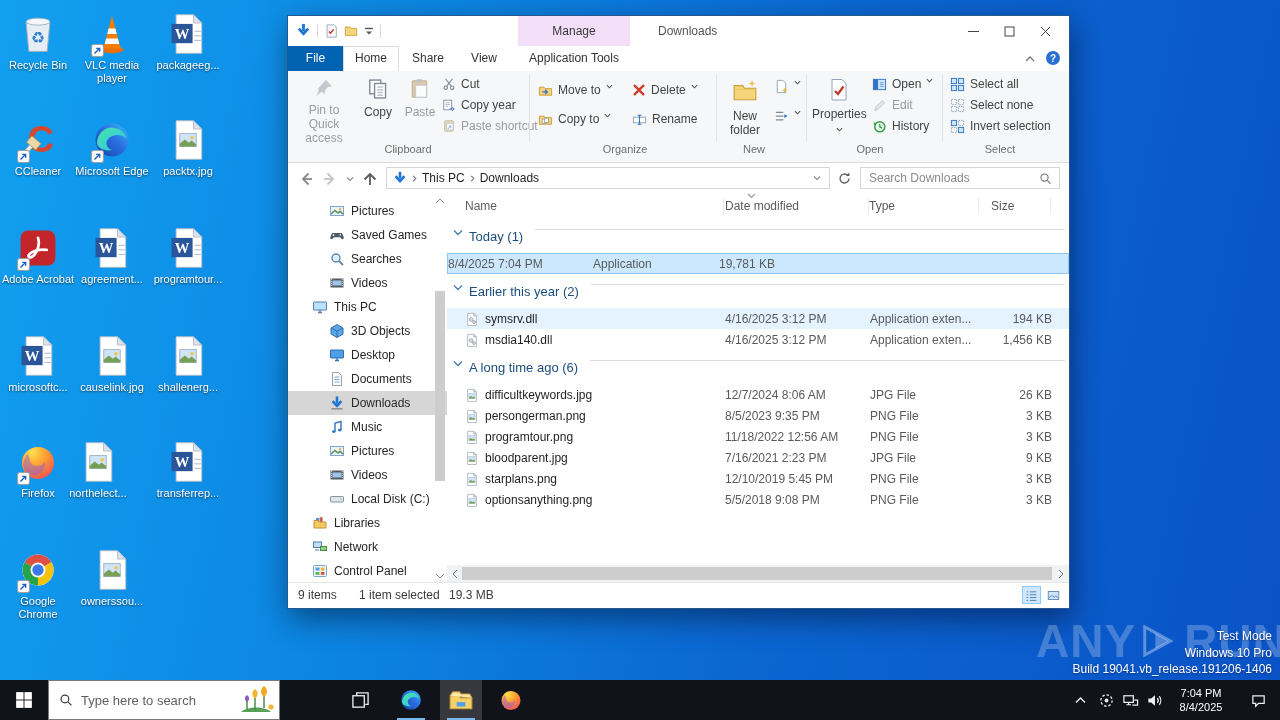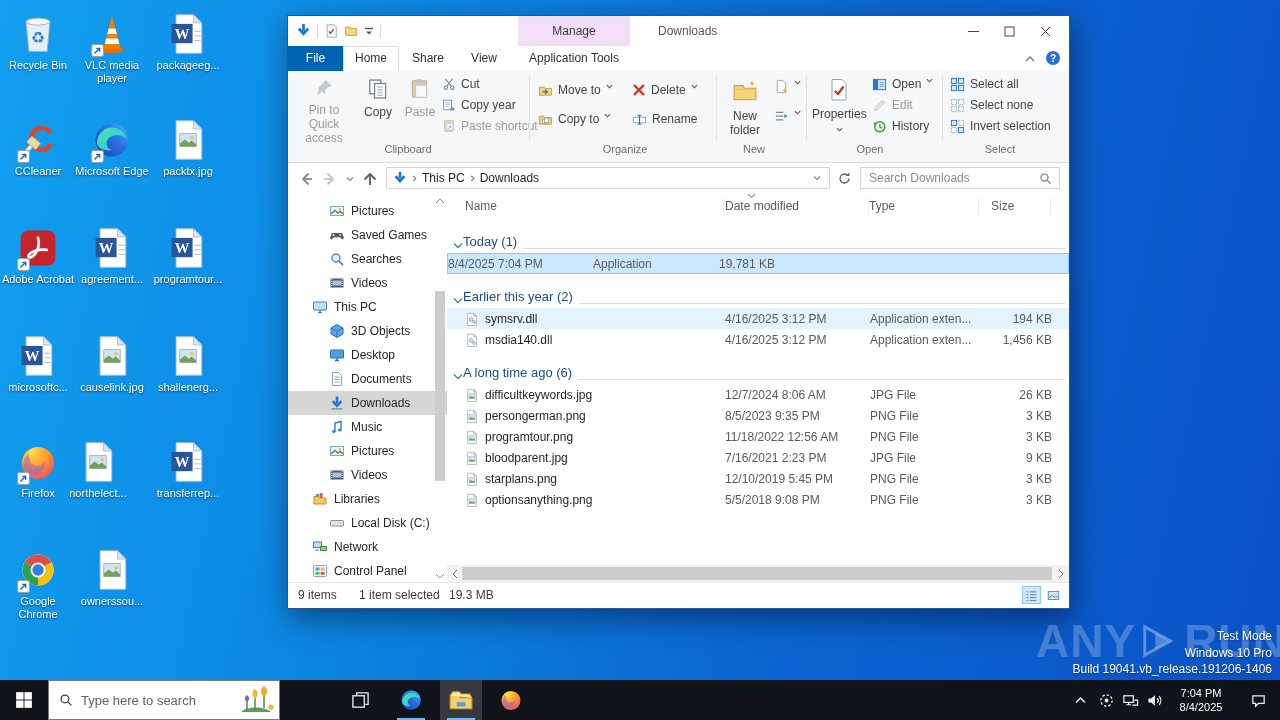--- a/index.html
+++ b/index.html
@@ -53,21 +53,21 @@
   .nsb .sarr{position:absolute;left:0;width:12px;height:14px;display:flex;align-items:center;justify-content:center}
 
   .filearea{position:absolute;left:159px;top:177px;width:622px;height:372px;background:#fff;overflow:hidden}
   .fh{display:flex;height:26px;align-items:center;color:#5f5f5f;position:relative}
   .fh .hc{border-right:1px solid #ebebeb;height:16px;line-height:16px;box-sizing:border-box;cursor:pointer}
   .c-name{flex:0 0 277px;padding-left:18px;box-sizing:border-box;display:flex;align-items:center;gap:6px;overflow:hidden;white-space:nowrap}
   .c-date{flex:0 0 145px;color:#5a5a5a;padding-left:1px}
   .c-type{flex:0 0 110px;color:#5a5a5a}
   .c-size{flex:0 0 72px;text-align:right;color:#5a5a5a;padding-right:0;box-sizing:border-box}
   .fh .c-size{text-align:left;padding-left:12px}
-  .ghdr{display:flex;align-items:flex-end;height:20px;margin:10px 4px 4px 6px;color:var(--group-header,#1d4d7e);font-size:13px;}
+  .ghdr{display:flex;align-items:flex-start;height:20px;margin:10px 4px 4px 6px;color:var(--group-header,#1d4d7e);font-size:13px;gap:6px}
   .ghdr .gline{flex:1;height:1px;background:#dcdcdc;margin-left:6px}
   .frow{display:flex;height:21px;align-items:center;cursor:pointer}
   .frow.selrow{background:var(--selection-fill,#cce8ff);box-shadow:inset 0 0 0 1px var(--selection-border,#8fc7f7)}
   .frow.hovrow{background:var(--hover-fill,#e5f3ff)}
   .sortchev{position:absolute;left:300px;top:0px}
 
   .hscroll{position:absolute;left:159px;top:549px;width:622px;height:17px;background:#f1f2f3}
   .hthumb{position:absolute;left:15px;right:17px;top:2px;height:13px;background:#cdcdcd}
   .harr{position:absolute;top:0;width:15px;height:17px;display:flex;align-items:center;justify-content:center}
   .statusbar{position:absolute;left:0;top:566px;width:100%;height:25px;background:#fff;border-top:1px solid #e8e8e8;box-sizing:border-box}
@@ -673,34 +673,34 @@
             <span>Pictures</span>
           </div>
           <div class="navitem" style="padding-left: 41px;">
             <span class="icw" style="width:16px;height:16px"><svg viewBox="0 0 16 16">
                 <rect x="1.5" y="3.5" width="13" height="9" fill="#4e5a66"></rect>
                 <rect x="3.5" y="5.5" width="9" height="5" fill="#9fc4e8"></rect>
                 <path d="M2.2 4.4h1M2.2 6.4h1M2.2 8.4h1M2.2 10.4h1M12.8 4.4h1M12.8 6.4h1M12.8 8.4h1M12.8 10.4h1" stroke="#fff"></path>
               </svg></span>
             <span>Videos</span>
           </div>
+          <div class="navitem" style="padding-left: 41px;">
+            <span class="icw" style="width:16px;height:16px"><svg viewBox="0 0 16 16">
+                <rect x="1.5" y="5.5" width="13" height="5.5" rx=".8" fill="#dfe5ea" stroke="#8593a0"></rect>
+                <circle cx="12" cy="8.2" r=".9" fill="#9fe066"></circle>
+              </svg></span>
+            <span>Local Disk (C:)</span>
+          </div>
           <div class="navitem" style="padding-left: 24px;">
             <span class="icw" style="width:16px;height:16px"><svg viewBox="0 0 16 16">
                 <rect x="4" y="3" width="3" height="6" fill="#5a8fd6"></rect>
                 <rect x="7.6" y="2.2" width="3" height="6.8" fill="#c75b4f"></rect>
                 <path d="M2 5.5h4l1.3 1.5H14V13H2z" fill="#f4c863" stroke="#c49435"></path>
               </svg></span>
             <span>Libraries</span>
-          </div>
-          <div class="navitem" style="padding-left: 41px;">
-            <span class="icw" style="width:16px;height:16px"><svg viewBox="0 0 16 16">
-                <rect x="1.5" y="5.5" width="13" height="5.5" rx=".8" fill="#dfe5ea" stroke="#8593a0"></rect>
-                <circle cx="12" cy="8.2" r=".9" fill="#9fe066"></circle>
-              </svg></span>
-            <span>Local Disk (C:)</span>
           </div>
           <div class="navitem" style="padding-left: 24px;">
             <span class="icw" style="width:16px;height:16px"><svg viewBox="0 0 16 16">
                 <rect x="1.5" y="3" width="8" height="5.5" fill="#bfe0f8" stroke="#4f7fae"></rect>
                 <rect x="8.5" y="7.5" width="6" height="4" fill="#8fd17e" stroke="#4c8a4a"></rect>
                 <path d="M3 11h4" stroke="#4f7fae"></path>
               </svg></span>
             <span>Network</span>
           </div>
           <div class="navitem" style="padding-left: 24px;">

